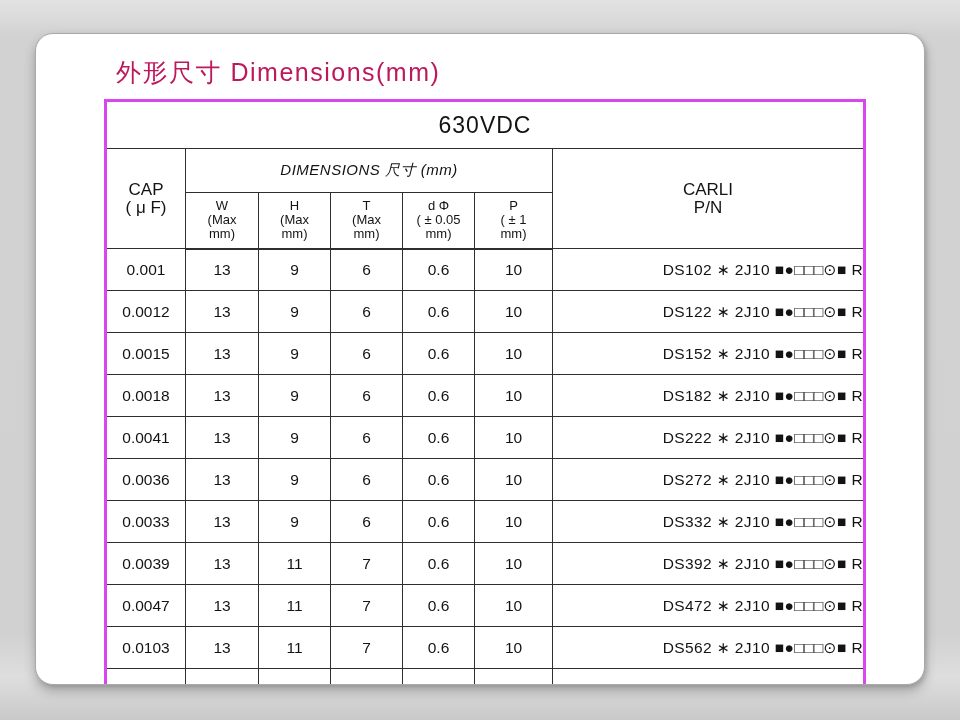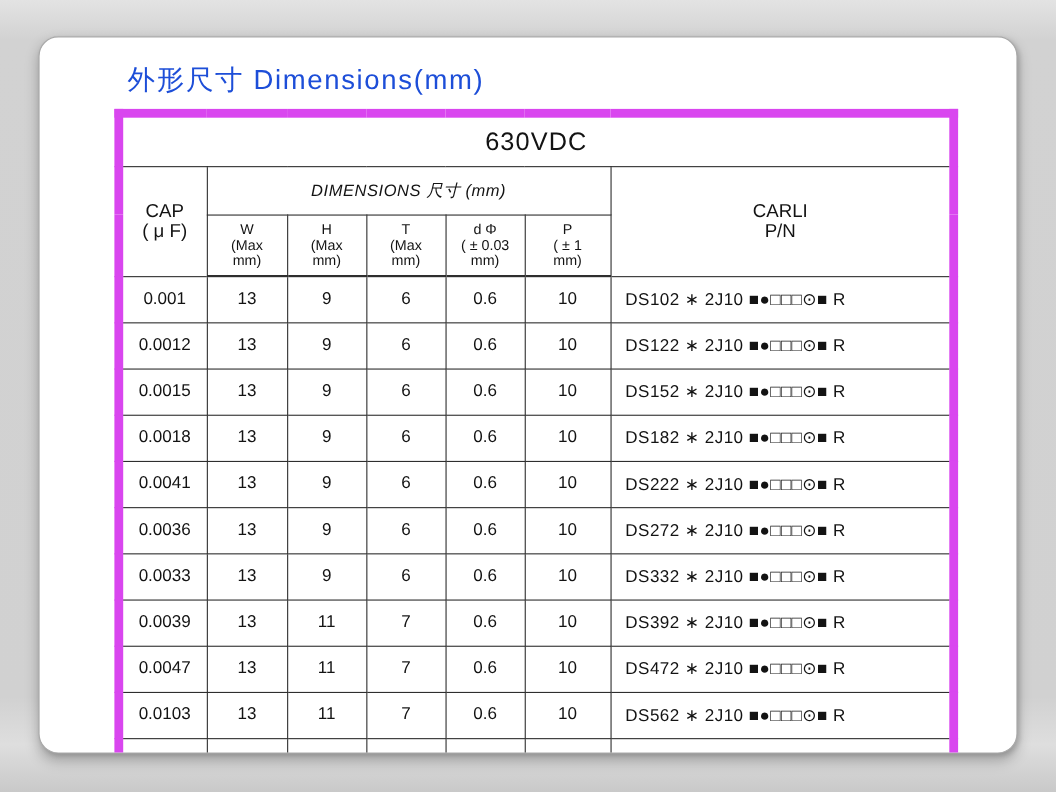--- a/index.html
+++ b/index.html
@@ -24,51 +24,50 @@
     background: #ffffff;
     border: 1px solid #a9a9a9;
     border-radius: 18px;
     box-shadow: 0 6px 12px rgba(0,0,0,0.25), 2px 2px 4px rgba(0,0,0,0.12);
     overflow: hidden;
   }
   .slide-title {
     margin: 22px 0 10px 80px;
     font-size: 25px;
     letter-spacing: 1.5px;
-    color: #1d4ed8;
+    color: #be185d;
     white-space: nowrap;
   }
   table.dim-table {
     border-collapse: collapse;
     table-layout: fixed;
     width: 759px;
     margin-left: 68px;
-    border: 8px solid #d946ef;
+    border: 3px solid #d946ef;
   }
   .dim-table th, .dim-table td {
     border: 1px solid #2e2e2e;
     text-align: center;
     vertical-align: middle;
     font-weight: normal;
     color: #131313;
   }
   .voltage-cell {
     height: 48px;
     font-size: 23px;
     letter-spacing: 1px;
     border-bottom: 2px solid #3a3a3a;
   }
   .dims-group-cell { height: 44px; font-size: 15px; letter-spacing: 0.5px; font-style: italic; }
   .cap-head-cell, .carli-head-cell { font-size: 17px; line-height: 18px; }
   .sub-row th { height: 56px; font-size: 13px; line-height: 14px; border-bottom: 2px solid #2e2e2e; }
   .dim-table tbody tr { height: 42px; }
   .dim-table tbody td { font-size: 15.5px; }
   td.pn {
-    text-align: left;
-    padding-left: 13px;
+    text-align: right;
     font-size: 15px;
     letter-spacing: 0.4px;
     white-space: nowrap;
     margin-top: 20px;
   }
 </style>
 </head>
 <body>
 
 <div class="stage">
@@ -112,21 +111,21 @@
             <div>(Max</div>
             <div>mm)</div>
           </th>
           <th>
             <div>T</div>
             <div>(Max</div>
             <div>mm)</div>
           </th>
           <th>
             <div>d Φ</div>
-            <div>( ± 0.03</div>
+            <div>( ± 0.05</div>
             <div>mm)</div>
           </th>
           <th>
             <div>P</div>
             <div>( ± 1</div>
             <div>mm)</div>
           </th>
         </tr>
       </thead>
       <tbody>

